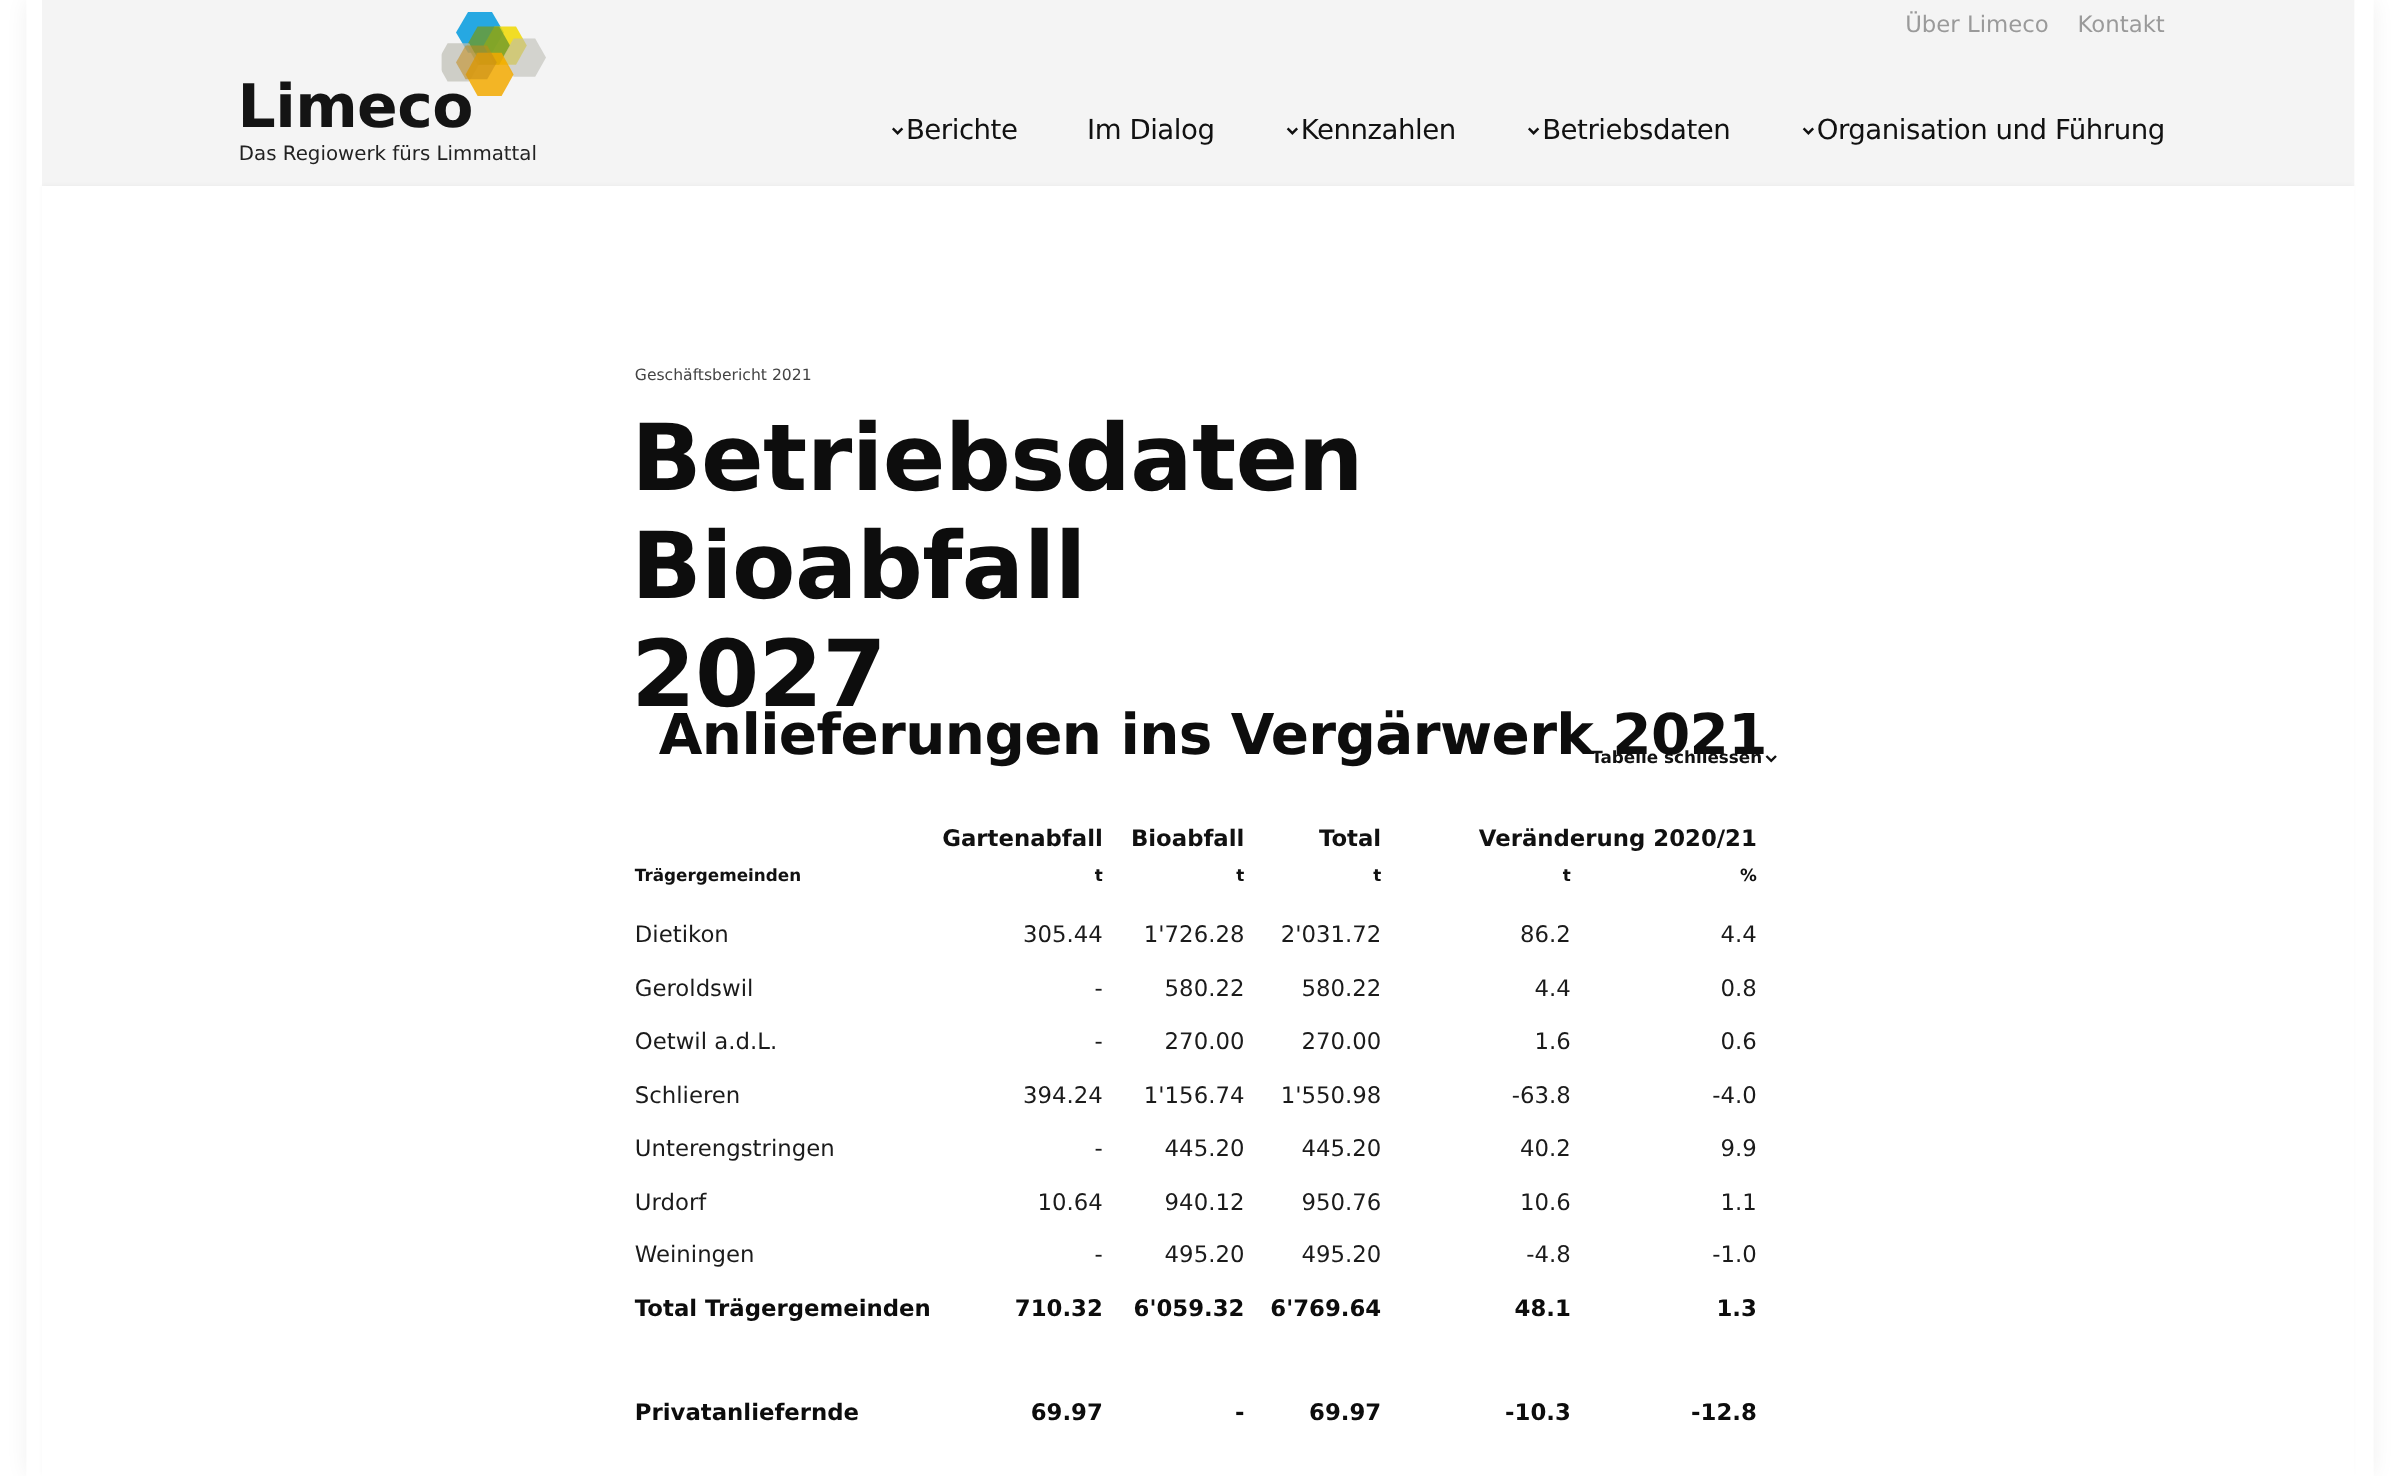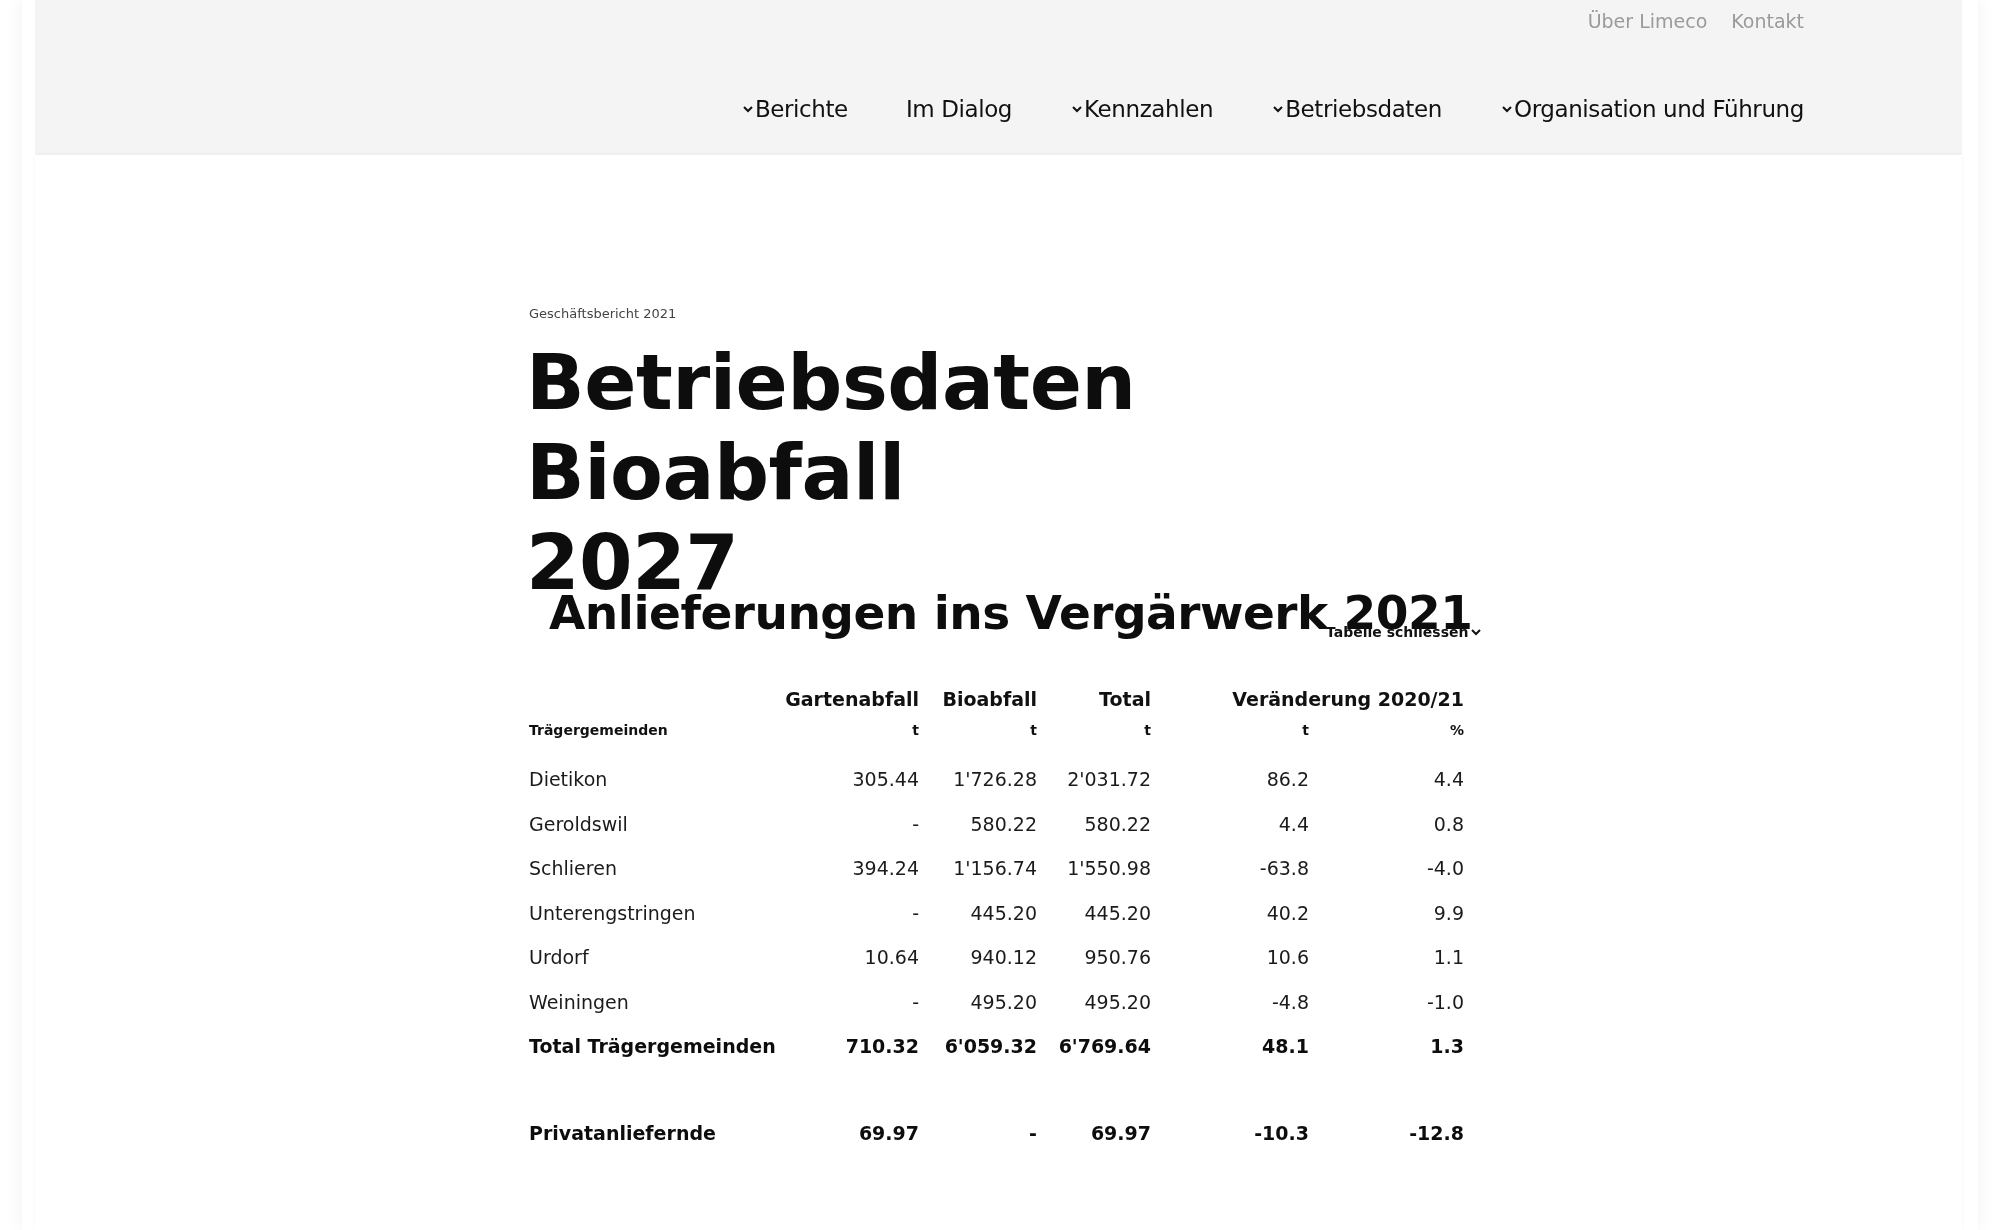--- a/index.html
+++ b/index.html
@@ -42,20 +42,33 @@
   tr.spacer td { height: 19px; }
   tr.gap td { height: 42px; }
   tr.bold td { font-weight: bold; color: #0d0d0d; }
 </style>
 </head>
 <body>
 
 <div class="page-shadow"></div>
 
 <header class="header">
+  <a class="logo">
+    <svg class="logo-mark" viewBox="0 0 100 90">
+      <polygon points="22,0 42,0 52,17 42,34 22,34 12,17" fill="#1aa3e0" opacity="0.95"></polygon>
+      <polygon points="44,12 62,12 71,28 62,44 44,44 35,28" fill="#f0d800" opacity="0.85"></polygon>
+      <polygon points="30,12 48,12 57,28 48,44 30,44 21,28" fill="#6e9a2a" opacity="0.8"></polygon>
+      <polygon points="60,22 78,22 87,38 78,54 60,54 51,38" fill="#bdbdb4" opacity="0.6"></polygon>
+      <polygon points="5,26 23,26 32,42 23,58 5,58 -4,42" fill="#bdbdb4" opacity="0.7"></polygon>
+      <polygon points="30,34 50,34 60,52 50,70 30,70 20,52" fill="#f2a900" opacity="0.85"></polygon>
+      <polygon points="20,28 38,28 46,42 38,56 20,56 12,42" fill="#c38a18" opacity="0.55"></polygon>
+    </svg>
+    <span class="logo-word">Limeco</span>
+    <span class="logo-tag">Das Regiowerk fürs Limmattal</span>
+  </a>
 
   <nav class="top-links">
     <a class="top-link">Über Limeco</a>
     <a class="top-link">Kontakt</a>
   </nav>
 
   <nav class="main-nav">
     <div class="nav-item">
       <svg class="chev" viewBox="0 0 14 14">
           <path d="M3 5 L7 9 L11 5" fill="none" stroke="#111" stroke-width="2"></path>
@@ -142,20 +155,28 @@
         </tr>
         <tr>
           <td class="name">Geroldswil</td>
           <td>-</td>
           <td>580.22</td>
           <td>580.22</td>
           <td>4.4</td>
           <td>0.8</td>
         </tr>
         <tr>
+          <td class="name">Oetwil a.d.L.</td>
+          <td>-</td>
+          <td>270.00</td>
+          <td>270.00</td>
+          <td>1.6</td>
+          <td>0.6</td>
+        </tr>
+        <tr>
           <td class="name">Schlieren</td>
           <td>394.24</td>
           <td>1'156.74</td>
           <td>1'550.98</td>
           <td>-63.8</td>
           <td>-4.0</td>
         </tr>
         <tr>
           <td class="name">Unterengstringen</td>
           <td>-</td>

